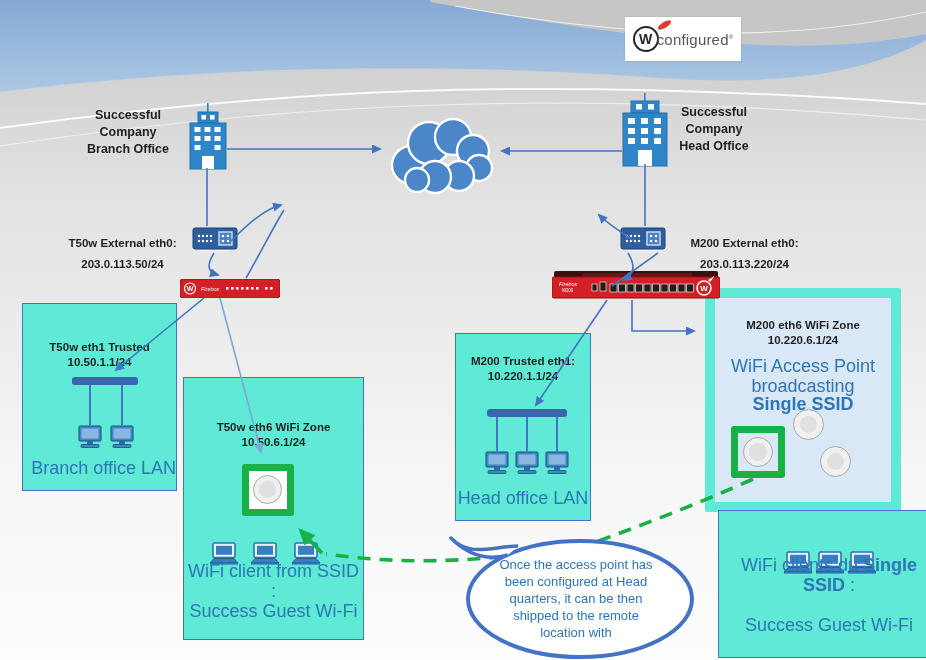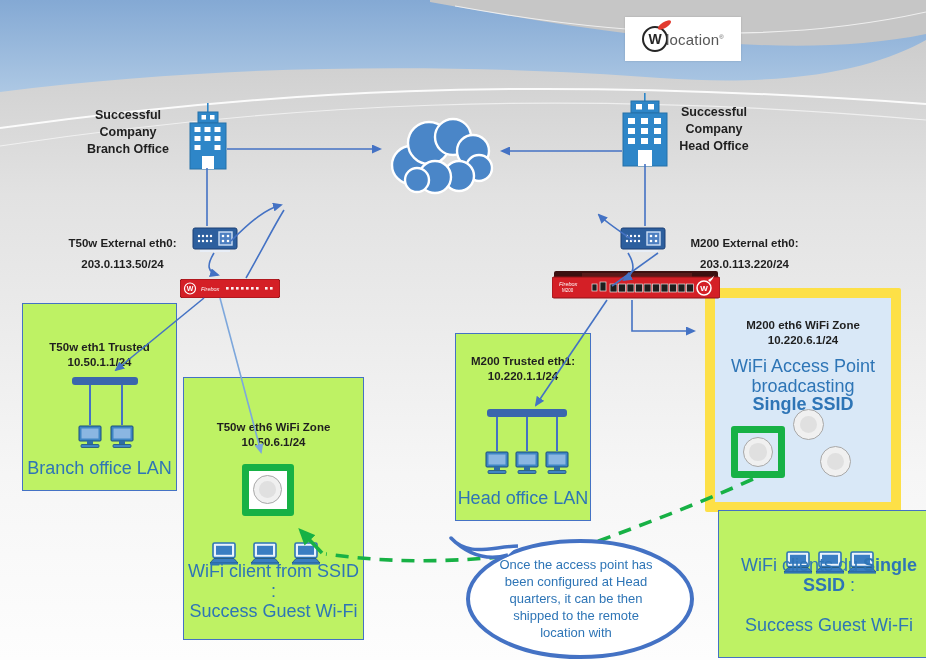--- a/index.html
+++ b/index.html
@@ -3,21 +3,21 @@
 <meta charset="utf-8">
 <style>
   html,body{margin:0;padding:0;}
   .stage{position:relative;width:926px;height:660px;overflow:hidden;
          font-family:"Liberation Sans",sans-serif;background:#f6f6f6;}
   .abs{position:absolute;}
   svg{display:block;}
   .lyr0{z-index:0;} .lyr1{z-index:1;} .lyr2{z-index:2;} .lyr3{z-index:3;} .lyr4{z-index:4;}
   .ml{white-space:pre-line;}
   .blk{color:#1f1f1f;font-weight:bold;font-size:12px;line-height:21px;text-align:center;}
-  .box{position:absolute;background:#bef264;border:1.6px solid #4472c4;z-index:1;}
+  .box{position:absolute;background:#5eead4;border:1.6px solid #4472c4;z-index:1;}
   .title{position:absolute;left:0;right:0;text-align:center;color:#1f1f1f;
          font-weight:bold;font-size:11.5px;line-height:15px;white-space:pre-line;}
   .cap{position:absolute;left:0;right:0;text-align:center;color:#2e75b6;
        font-size:18px;line-height:20px;white-space:pre-line;}
   .hbar{position:absolute;height:8px;background:#3a66ad;border-radius:3px;z-index:2;}
   .vline{position:absolute;width:1.6px;background:#4472c4;z-index:1;}
   .gsq{position:absolute;border:7px solid #17b145;border-radius:3px;z-index:2;}
   .ap{position:absolute;border-radius:50%;background:#f0f0f0;border:1.6px solid #a8a8a8;z-index:2;
       display:flex;align-items:center;justify-content:center;}
   .ap .in{border-radius:50%;background:#e0e0e0;width:62%;height:62%;}
@@ -25,21 +25,21 @@
         display:flex;align-items:center;justify-content:center;box-shadow:0 0 2px rgba(0,0,0,.15);}
   .wring{width:22px;height:22px;border:2.6px solid #262626;border-radius:50%;display:flex;
          align-items:center;justify-content:center;font-weight:bold;font-size:14px;color:#262626;}
   .wgtext{font-size:15px;color:#575757;letter-spacing:.2px;margin-left:-2px;}
   .wgreg{font-size:6px;color:#575757;vertical-align:super;}
   .wswoosh{position:absolute;width:15px;height:6px;background:#e23a2e;border-radius:50%;
            transform:rotate(-32deg);left:32px;top:5px;}
   .vpnbar{position:absolute;left:288px;top:195px;width:302px;height:21px;background:#92d050;
           border:2.4px solid #00b050;z-index:2;display:flex;align-items:center;justify-content:center;
           font-size:12.5px;font-weight:600;color:#203a10;}
-  .bluezone{position:absolute;left:705px;top:288px;width:196px;height:224px;background:#fde047;
+  .bluezone{position:absolute;left:705px;top:288px;width:196px;height:224px;background:#5eead4;
             border-radius:2px;z-index:1;}
   .bluezone .inner{position:absolute;left:10px;top:10px;right:10px;bottom:10px;background:#d9e8f7;}
   .bubtxt{position:absolute;left:470px;top:556px;width:212px;text-align:center;z-index:5;
           color:#2e75b6;font-weight:normal;font-size:13px;line-height:17px;white-space:pre-line;}
   .devname{fill:#fff;font-size:5.5px;font-style:italic;font-family:"Liberation Sans",sans-serif;}
 </style>
 </head>
 <body>
 
 <div class="stage">
@@ -61,21 +61,21 @@
     <path d="M430,0 L926,0 L926,34 C780,64 590,30 430,2 Z" fill="#c6c6c6"></path>
     <path d="M0,92 C240,62 470,64 660,78 C800,88 880,66 926,40 L926,660 L0,660 Z" fill="url(#body)"></path>
     <path d="M0,128 C260,92 520,74 926,104" stroke="#ffffff" stroke-width="2" fill="none" opacity="0.9"></path>
     <path d="M0,146 C280,104 560,88 926,120" stroke="#ffffff" stroke-width="1.2" fill="none" opacity="0.6"></path>
     <path d="M455,6 C640,40 790,42 926,12" stroke="#ffffff" stroke-width="1.2" fill="none" opacity="0.7"></path>
   </svg>
 
   <div class="logo">
     <div class="wswoosh"></div>
     <span class="wring">W</span>
-    <span class="wgtext"><span>location</span><span class="wgreg">®</span></span>
+    <span class="wgtext"><span>configured</span><span class="wgreg">®</span></span>
   </div>
 
   <div class="abs lyr2" style="left:188px;top:103px;">
     <svg width="40" height="68" viewBox="0 0 40 68">
       <rect x="19" y="0" width="1.6" height="9" fill="#2e86c8"></rect>
       <rect x="10" y="9" width="20" height="11" fill="#2e86c8" stroke="#2471a8"></rect>
       <rect x="13.5" y="12" width="4.5" height="4.5" fill="#fff"></rect>
         <rect x="22" y="12" width="4.5" height="4.5" fill="#fff"></rect>
       <rect x="2" y="20" width="36" height="46" fill="#2e86c8" stroke="#2471a8"></rect>
       <rect x="6.5" y="24" width="6" height="5" fill="#fff"></rect>
@@ -227,21 +227,21 @@
       </g>
       <circle cx="152" cy="17" r="7" fill="none" stroke="#fff" stroke-width="1.5"></circle>
       <text x="152" y="20" text-anchor="middle" fill="#fff" font-size="8" font-weight="bold" font-family="Liberation Sans,sans-serif">W</text>
       <path d="M156,9 q6,-3 7,-6 q-2,5 -5,8 Z" fill="#fff"></path>
     </svg>
   </div>
 
   <div class="box" style="left:22px;top:303px;width:153px;height:186px;">
     <div class="title" style="top:36px;">T50w eth1 Trusted
 10.50.1.1/24</div>
-    <div class="cap" style="bottom:12px;">Branch office  LAN</div>
+    <div class="cap" style="bottom:12px;text-align:right;">Branch office  LAN</div>
   </div>
   <div class="hbar" style="left:72px;top:377px;width:66px;"></div>
   <div class="vline" style="left:89px;top:385px;height:40px;"></div>
   <div class="vline" style="left:121px;top:385px;height:40px;"></div>
   <div class="abs lyr2" style="left:78px;top:425px;">
     <svg width="24" height="24" viewBox="0 0 24 24">
         <rect x="1" y="1" width="22" height="15" rx="1" fill="#3f86c4" stroke="#1b4e7f"></rect>
         <rect x="3.5" y="3.5" width="17" height="10" fill="#8ab6e2"></rect>
         <rect x="9" y="16" width="6" height="3" fill="#2e6da4"></rect>
         <rect x="3" y="19.5" width="18" height="3" rx="1" fill="#3f86c4" stroke="#1b4e7f" stroke-width="0.8"></rect>

